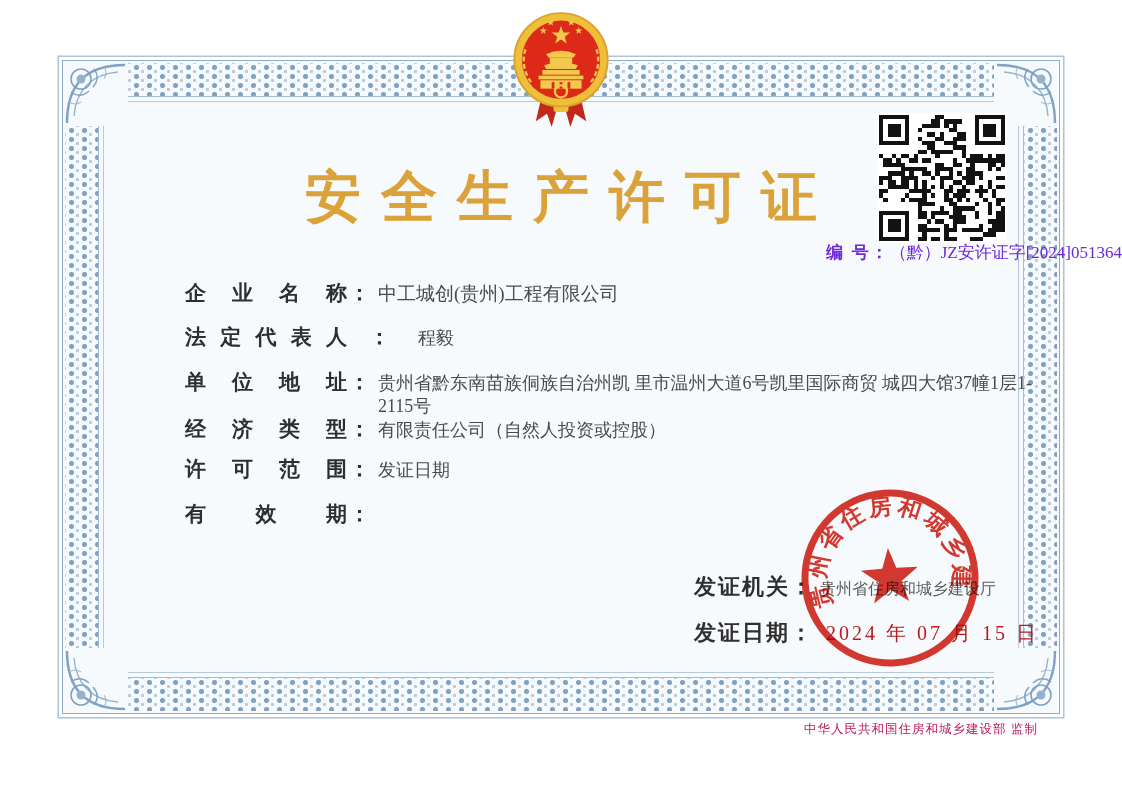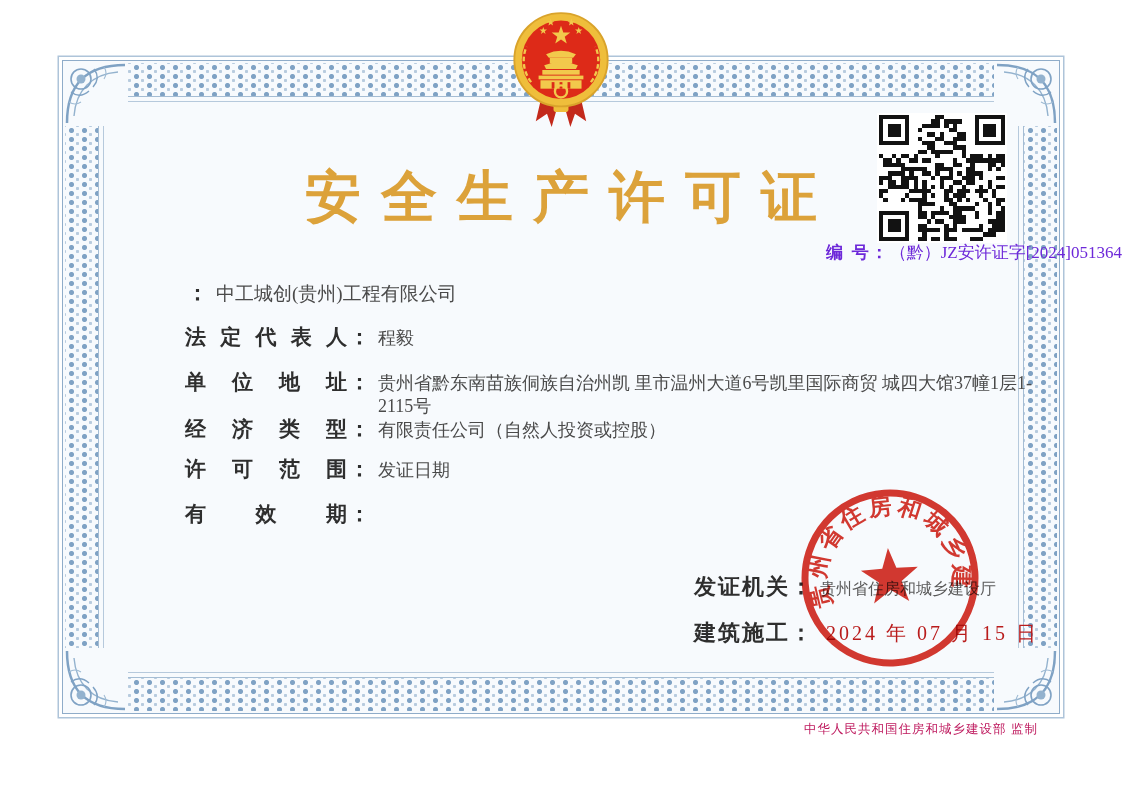--- a/index.html
+++ b/index.html
@@ -45,21 +45,21 @@
   .serial .lab{font-weight:bold;letter-spacing:2px;}
   .serial .val{font-family:"Liberation Serif",serif;}
 
   
   .row{position:absolute;left:185px;display:flex;align-items:baseline;z-index:2;}
   .flabel{display:inline-block;width:162px;text-align:justify;text-align-last:justify;
           font-weight:bold;font-size:21px;color:#2e2e2e;}
   .fcolon{font-weight:bold;font-size:21px;color:#2e2e2e;margin-left:2px;}
   .fvalue{font-family:"Liberation Serif",serif;font-size:18px;color:#4a4a4a;
           margin-left:8px;line-height:1.3;}
-  .row-1{top:279px;} .row-2{top:323px;} .row-3{top:368px;}
+  .row-1{top:279px;} .row-2{top:323px;gap:20px;} .row-3{top:368px;}
   .row-3 .fvalue{width:680px;}
   .row-4{top:415px;} .row-5{top:455px;} .row-6{top:500px;}
   .vfrom{display:inline-block;width:172px;}
   .vconj{font-weight:bold;font-size:20px;color:#2e2e2e;margin-right:48px;font-family:"Liberation Sans",sans-serif;}
 
   
   .issuer-row{position:absolute;left:694px;top:572px;display:flex;align-items:baseline;z-index:2;}
   .issuer-row .big,.date-row .big{font-weight:bold;font-size:22px;color:#2e2e2e;letter-spacing:2px;}
   .issuer-row .val{font-family:"Liberation Serif",serif;font-size:16px;color:#5a5a5a;margin-left:6px;}
   .date-row{position:absolute;left:694px;top:618px;display:flex;align-items:baseline;z-index:2;}
@@ -465,20 +465,21 @@
   </div>
 
 
   <div class="title">安全生产许可证</div>
 
   <div class="serial">
     <span class="lab">编 号：</span><span class="val">（黔）JZ安许证字[2024]051364</span>
   </div>
 
   <div class="row row-1">
+    <span class="flabel">企 业 名 称</span>
       <span class="fcolon">：</span>
     <span class="fvalue" style="font-size:19px">中工城创(贵州)工程有限公司</span>
   </div>
   <div class="row row-2">
     <span class="flabel">法 定 代 表 人</span>
       <span class="fcolon">：</span>
     <span class="fvalue">程毅</span>
   </div>
   <div class="row row-3">
     <span class="flabel">单 位 地 址</span>
@@ -498,21 +499,21 @@
   <div class="row row-6">
     <span class="flabel">有 效 期</span>
       <span class="fcolon">：</span>
   </div>
 
   <div class="issuer-row">
     <span class="big">发证机关：</span>
     <span class="val">贵州省住房和城乡建设厅</span>
   </div>
   <div class="date-row">
-    <span class="big">建筑施工：</span>
+    <span class="big">发证日期：</span>
     <span class="val">2024 年 07 月 15 日</span>
   </div>
 
   <div class="seal">
     <svg viewBox="0 0 184 184">
       <circle cx="92" cy="92" r="85" fill="none" stroke="#D5281E" stroke-width="7"></circle>
       <polygon points="92,62 99.1,82.3 120.5,82.7 103.4,95.7 109.6,116.3 92,104 74.4,116.3 80.6,95.7 63.5,82.7 84.9,82.3" fill="#D5281E"></polygon>
       <defs>
         <path id="sealArc" d="M 34,119 A 64 64 0 1 1 150,119" fill="none"></path>
       </defs>

